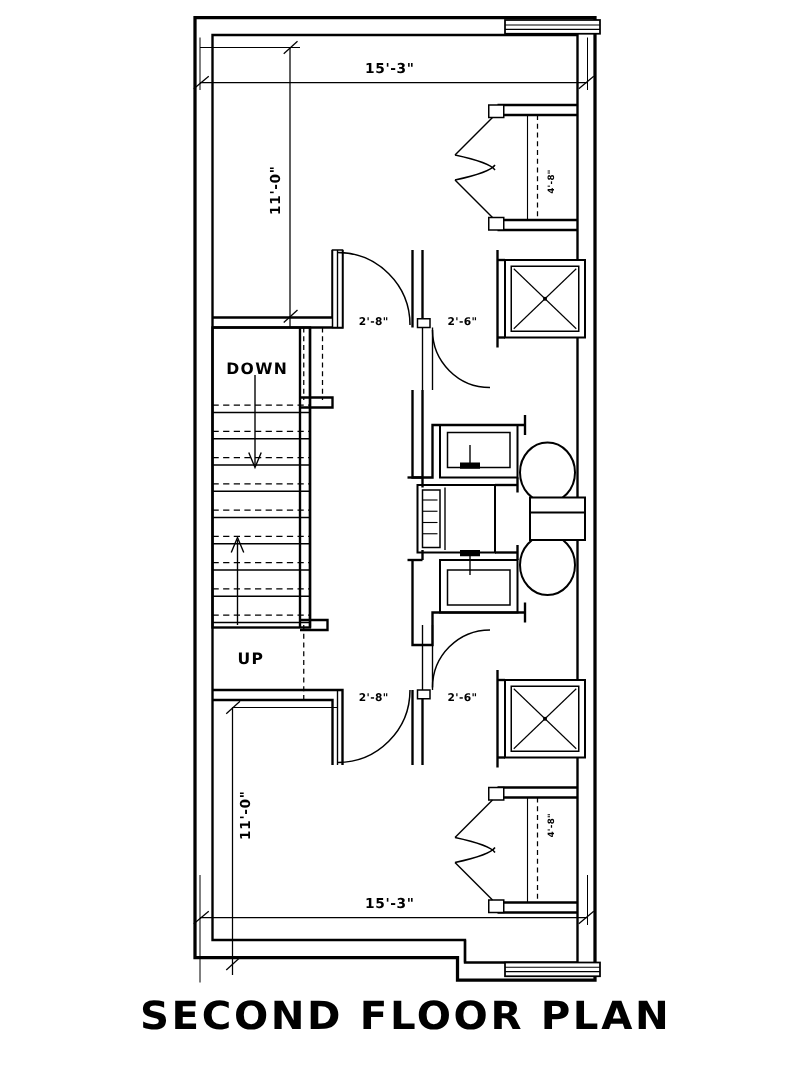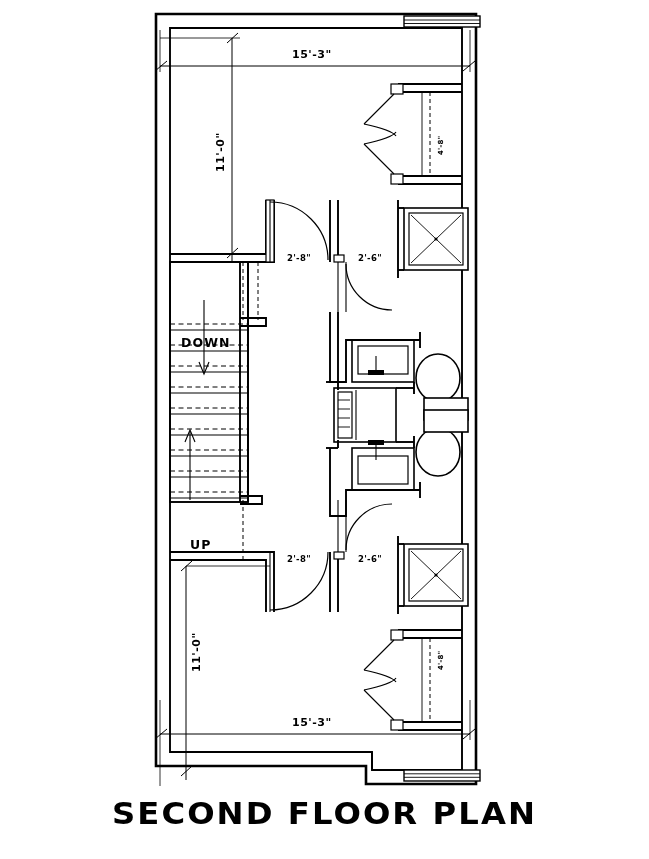--- a/index.html
+++ b/index.html
@@ -19,21 +19,21 @@
     color:#000;
     transform:scaleX(1.04);
   }
 
   
   .lbl{position:absolute;color:#000;font-family:"DejaVu Sans",sans-serif;
        font-weight:bold;white-space:nowrap;}
   .dim{font-size:11px;letter-spacing:.5px;}
   .dim-sm{font-size:8.5px;letter-spacing:.3px;}
   .dim-xs{font-size:7px;letter-spacing:.2px;}
-  .stair-lbl{font-size:12.5px;letter-spacing:1.1px;margin-top:48px;}
+  .stair-lbl{font-size:12.5px;letter-spacing:1.1px;}
   .rot90{transform:rotate(-90deg);transform-origin:left top;}
 </style>
 </head>
 <body>
 
 <svg id="plan" viewBox="0 0 649 859">
   <defs>
     <style>
       .w   { fill:none; stroke:#000; stroke-width:2.6; }      /* exterior wall */
       .w2  { fill:none; stroke:#000; stroke-width:1.9; }      /* interior wall */
@@ -299,15 +299,15 @@
 <div class="lbl dim-sm" style="left:287px;top:253px;">2'-8"</div>
 <div class="lbl dim-sm" style="left:358px;top:253px;">2'-6"</div>
 
 <div class="lbl dim-sm" style="left:287px;top:554px;">2'-8"</div>
 <div class="lbl dim-sm" style="left:358px;top:554px;">2'-6"</div>
 
 <div class="lbl dim-xs rot90" style="left:437px;top:155px;">4'-8"</div>
 <div class="lbl dim-xs rot90" style="left:437px;top:670px;">4'-8"</div>
 
 <div class="lbl stair-lbl" style="left:181px;top:287px;">DOWN</div>
-<div class="lbl stair-lbl" style="left:190px;top:489px;">UP</div>
+<div class="lbl stair-lbl" style="left:190px;top:519px;">UP</div>
 
 <div class="title">SECOND FLOOR PLAN</div>
 
 </body></html>

